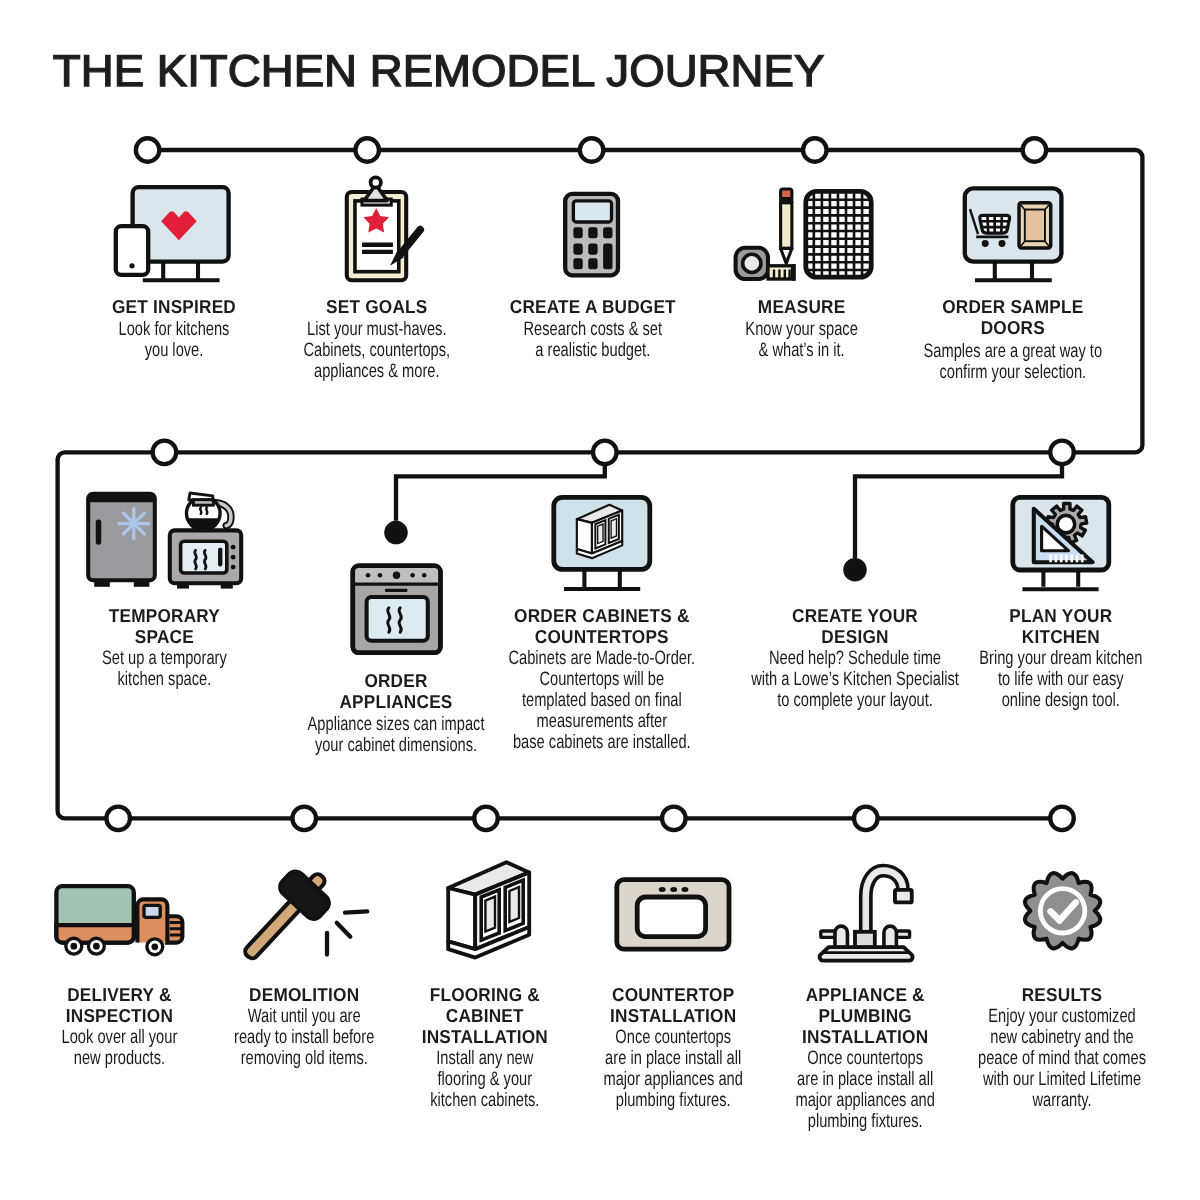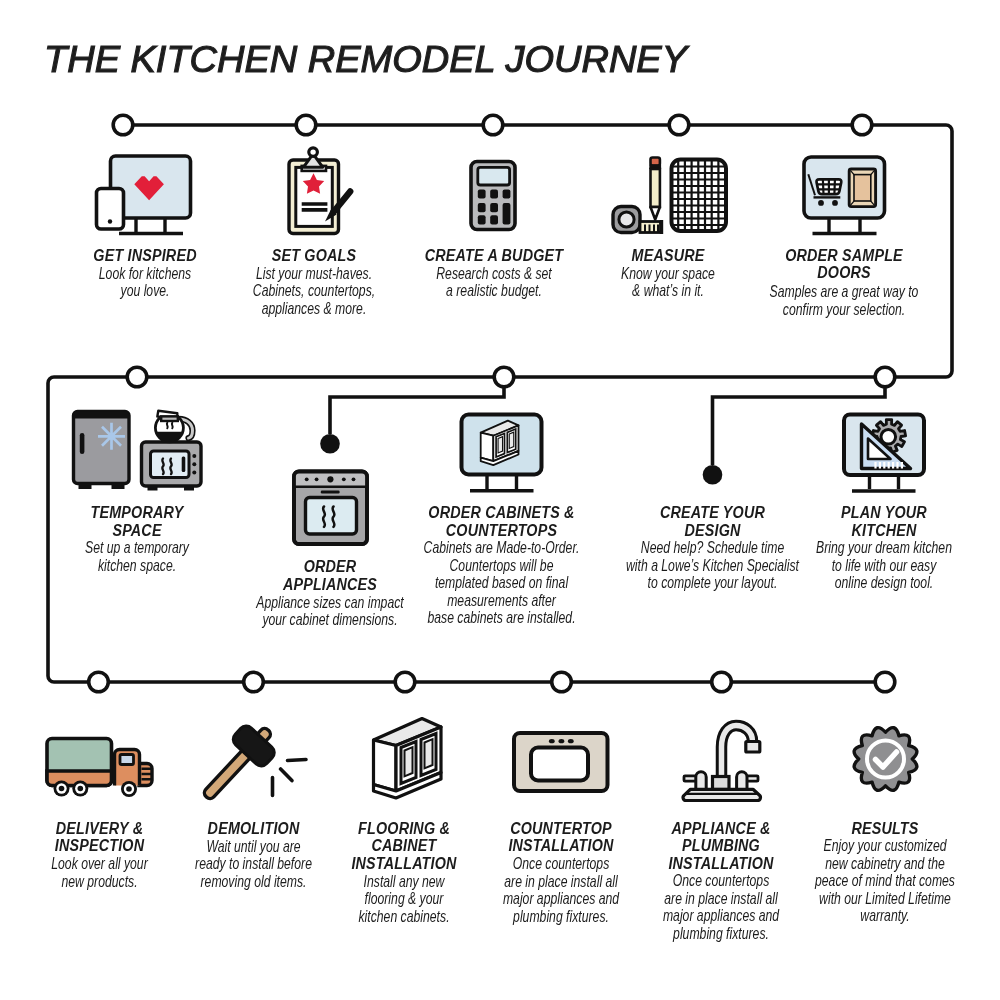--- a/index.html
+++ b/index.html
@@ -1,16 +1,16 @@
 <!DOCTYPE html>
 <html><head>
 <meta charset="utf-8">
 <style>
 html,body{margin:0;padding:0;background:#fff;}
-#page{width:1000px;height:1000px;position:relative;overflow:hidden;font-style:italic;}
+#page{width:1000px;height:1000px;position:relative;overflow:hidden;}
 text{fill:#1c1c1c;}
 .h{font-family:"Liberation Sans",sans-serif;font-weight:bold;font-size:15.6px;letter-spacing:0.2px;}
 .b{font-family:"Liberation Sans",sans-serif;font-size:16.2px;}
 </style>
 </head>
 <body>
 <div id="page">
 <svg width="1000" height="1000" viewBox="0 0 1000 1000">
 
 <text x="44" y="72" font-family="Liberation Sans,sans-serif" font-weight="normal" font-size="37" fill="#232323" stroke="#232323" stroke-width="1.15" textLength="643" lengthAdjust="spacingAndGlyphs">THE KITCHEN REMODEL JOURNEY</text>

